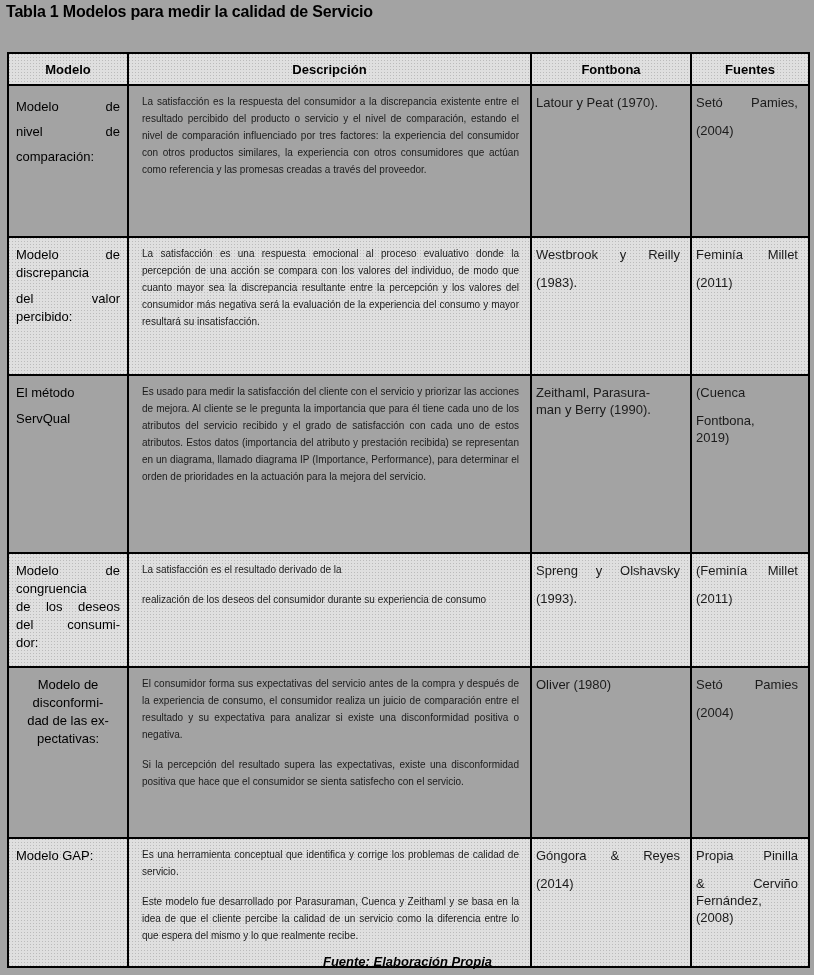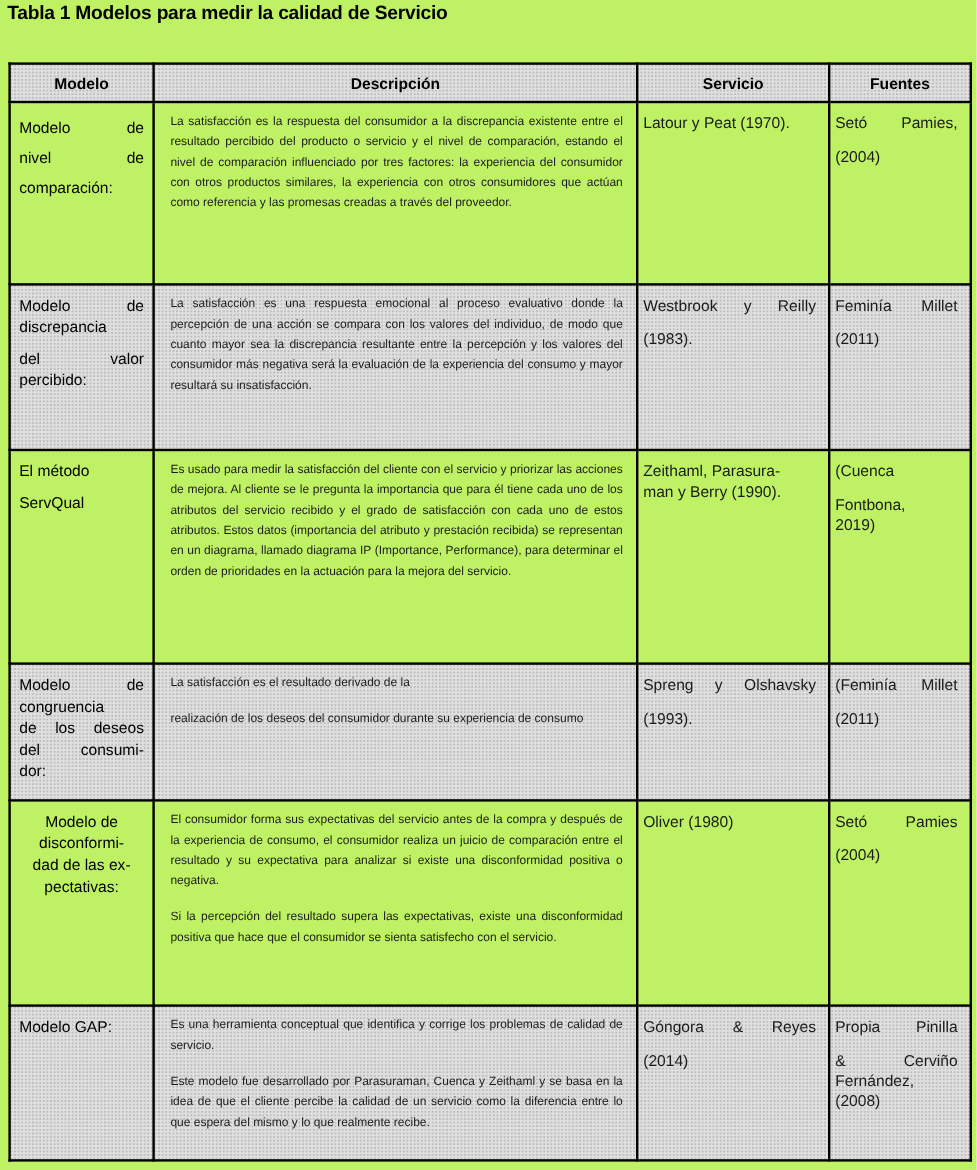--- a/index.html
+++ b/index.html
@@ -1,19 +1,19 @@
 <!DOCTYPE html>
 <html lang="es"><head>
 <meta charset="utf-8">
 <style>
   html,body{margin:0;padding:0;background:#ffffff;}
   .page{
     position:relative;
     width:814px;height:975px;
-    background:#bef264;
+    background:#a3a3a3;
     font-family:"Liberation Sans", sans-serif;
     color:#1b1b1b;
     overflow:hidden;
   }
   .doc-title{
     position:absolute;left:6px;top:3px;
     font-size:16px;font-weight:800;color:#000;
     letter-spacing:-0.2px;
   }
   table.models{
@@ -87,21 +87,21 @@
     <colgroup>
       <col style="width:120px">
         <col style="width:403px">
         <col style="width:160px">
         <col style="width:118px">
     </colgroup>
     <tbody>
         <tr class="shaded">
       <th>Modelo</th>
       <th>Descripción</th>
-      <th>Servicio</th>
+      <th>Fontbona</th>
       <th>Fuentes</th>
     </tr>
 
     <tr class="r1">
       <td class="model m-tall">
         <p>Modelo de
 nivel de
 comparación:</p>
       </td>
       <td class="desc">
@@ -212,14 +212,15 @@
       <td class="src">
         <p>Propia Pinilla</p>
         <p>&amp; Cerviño
 Fernández,
 (2008)</p>
       </td>
     </tr>
   </tbody>
     </table>
 
+  <div class="table-footer">Fuente: Elaboración Propia</div>
 
 </div>
 
 </body></html>

